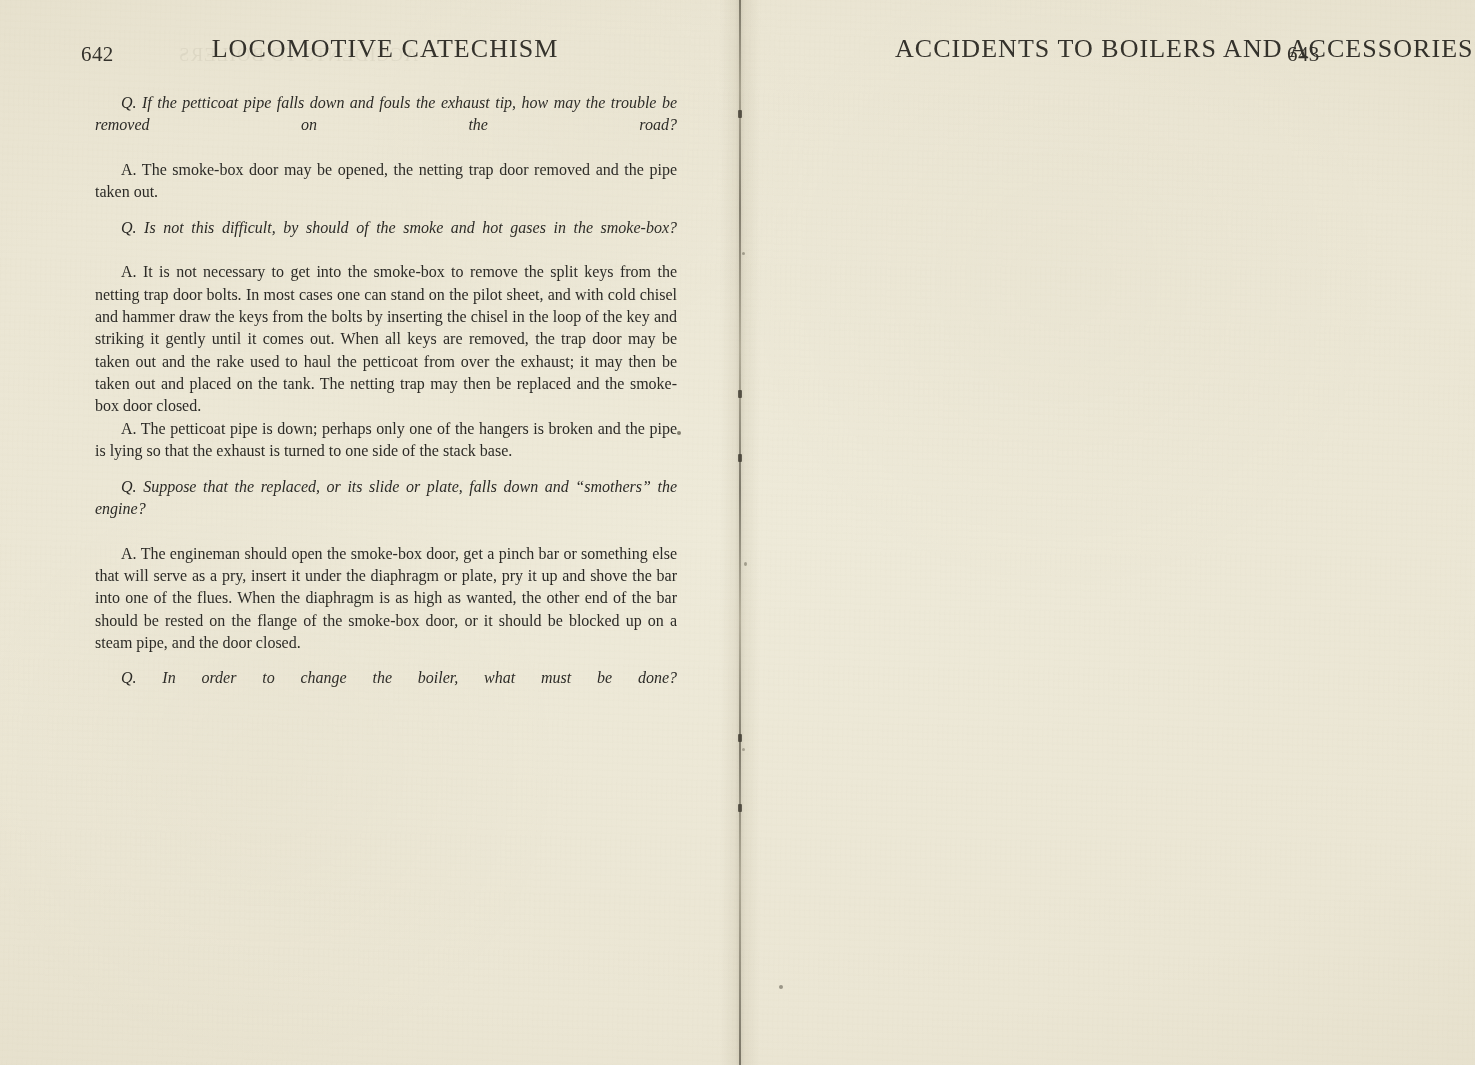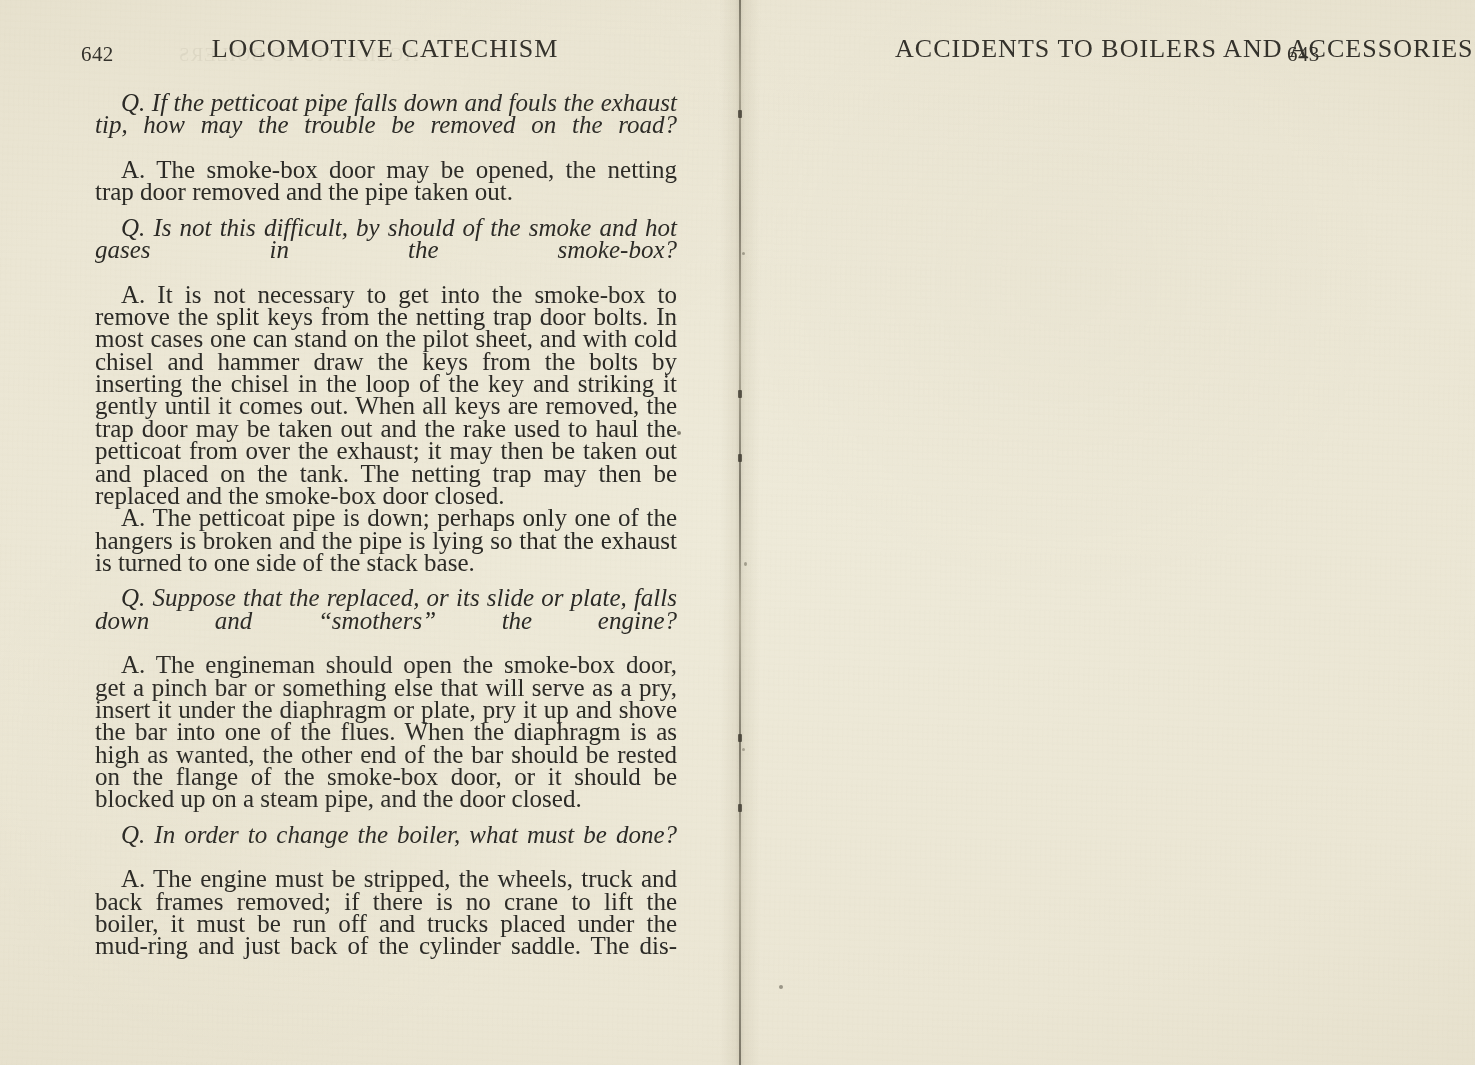--- a/index.html
+++ b/index.html
@@ -114,21 +114,21 @@
   }
 
   #left-folio      { left: 81px; }
   #left-head       { left: 95px; width: 580px; text-align: center; }
   #right-head      { left: 895px; width: 440px; text-align: left; }
   #right-folio     { left: 1287px; }
 
   .column {
     position: absolute;
     top: 92px;
-    font-size: 25px;
+    font-size: 16px;
     line-height: 22.35px;
     text-align: justify;
     text-justify: inter-word;
     -webkit-hyphens: none;
     hyphens: none;
     color: #2b2a26;
   }
   #col-left  { left: 95px;  width: 582px; }
 
   .column p {
@@ -192,21 +192,20 @@
 
     <div class="column" id="col-left">
       <p class="q just-last">Q. If the petticoat pipe falls down and fouls the exhaust tip, how may the trouble be removed on the road?</p>
       <p class="a">A. The smoke-box door may be opened, the netting trap door removed and the pipe taken out.</p>
       <p class="q gap just-last">Q. Is not this difficult, by should of the smoke and hot gases in the smoke-box?</p>
       <p class="a">A. It is not necessary to get into the smoke-box to remove the split keys from the netting trap door bolts.  In most cases one can stand on the pilot sheet, and with cold chisel and hammer draw the keys from the bolts by inserting the chisel in the loop of the key and striking it gently until it comes out.  When all keys are removed, the trap door may be taken out and the rake used to haul the petticoat from over the exhaust; it may then be taken out and placed on the tank.  The netting trap may then be replaced and the smoke-box door closed.</p>
       <p class="a">A. The petticoat pipe is down; perhaps only one of the hangers is broken and the pipe is lying so that the exhaust is turned to one side of the stack base.</p>
       <p class="q gap just-last">Q. Suppose that the replaced, or its slide or plate, falls down and “smothers” the engine?</p>
       <p class="a">A. The engineman should open the smoke-box door, get a pinch bar or something else that will serve as a pry, insert it under the diaphragm or plate, pry it up and shove the bar into one of the flues.  When the diaphragm is as high as wanted, the other end of the bar should be rested on the flange of the smoke-box door, or it should be blocked up on a steam pipe, and the door closed.</p>
       <p class="q gap just-last">Q. In order to change the boiler, what must be done?</p>
-      <p class="a just-last">A. The engine must be stripped, the wheels, truck and back frames removed; if there is no crane to lift the boiler, it must be run off and trucks placed under the mud-ring and just back of the cylinder saddle.  The dis-</p>
     </div>
 
     <span class="fleck" style="left:677px; top:431px; width:4px; height:4px;"></span>
     <span class="fleck" style="left:742px; top:252px; width:3px; height:3px; opacity:.45;"></span>
     <span class="fleck" style="left:744px; top:562px; width:3px; height:4px; opacity:.45;"></span>
     <span class="fleck" style="left:742px; top:748px; width:3px; height:3px; opacity:.4;"></span>
     <span class="fleck" style="left:779px; top:985px; width:4px; height:4px; opacity:.5;"></span>
   </div>
 
   <div id="gutter">

